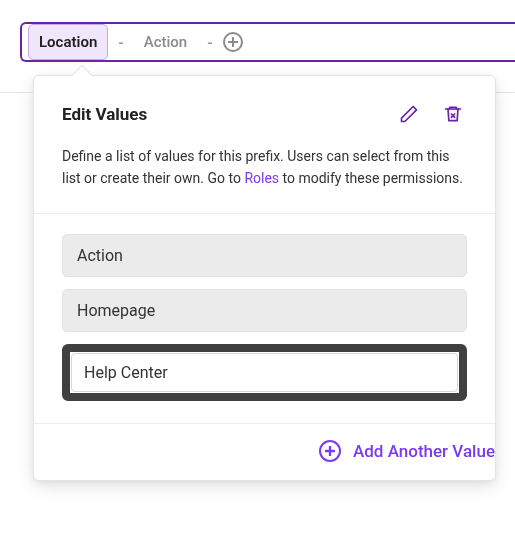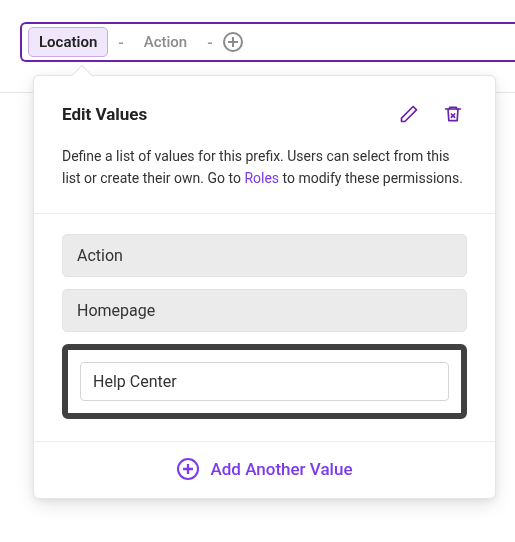--- a/index.html
+++ b/index.html
@@ -22,21 +22,21 @@
     border-radius: 6px 0 0 6px;
     display: flex;
     align-items: center;
     padding: 0 6px;
     gap: 10px;
     background: #fff;
   }
   .chip {
     display: inline-flex;
     align-items: center;
-    height: 30px;
+    height: 36px;
     padding: 0 10px;
     border-radius: 5px;
     font-size: 15px;
     font-weight: 600;
   }
   .chip-active {
     background: #f0e7fb;
     border: 1px solid #c8a8ef;
     color: #222;
     cursor: pointer;
@@ -131,39 +131,39 @@
   }
   .value-item {
     background: #ecebeb;
     border: 1px solid #e2e2e2;
     border-radius: 5px;
     padding: 11px 14px;
     font-size: 16px;
     color: #333;
   }
   .value-input-wrap {
-    border: 6px solid #404040;
+    border: 8px solid #404040;
     border-radius: 6px;
-    padding: 12px;
+    padding: 1px;
     background: #fff;
   }
   .value-input {
     width: 100%;
     border: 1px solid #d6d6d6;
     border-radius: 4px;
     padding: 9px 12px;
     font-size: 16px;
     color: #333;
     font-family: inherit;
     outline: none;
   }
   .add-row {
     display: flex;
     align-items: center;
-    justify-content: center;
+    justify-content: flex-end;
     gap: 12px;
     padding: 16px 0 18px 0;
     color: #7c3aed;
     font-size: 17px;
     font-weight: 500;
     cursor: pointer;
   }
   .add-circle {
     width: 22px; height: 22px;
     border: 2.3px solid #7c3aed;

